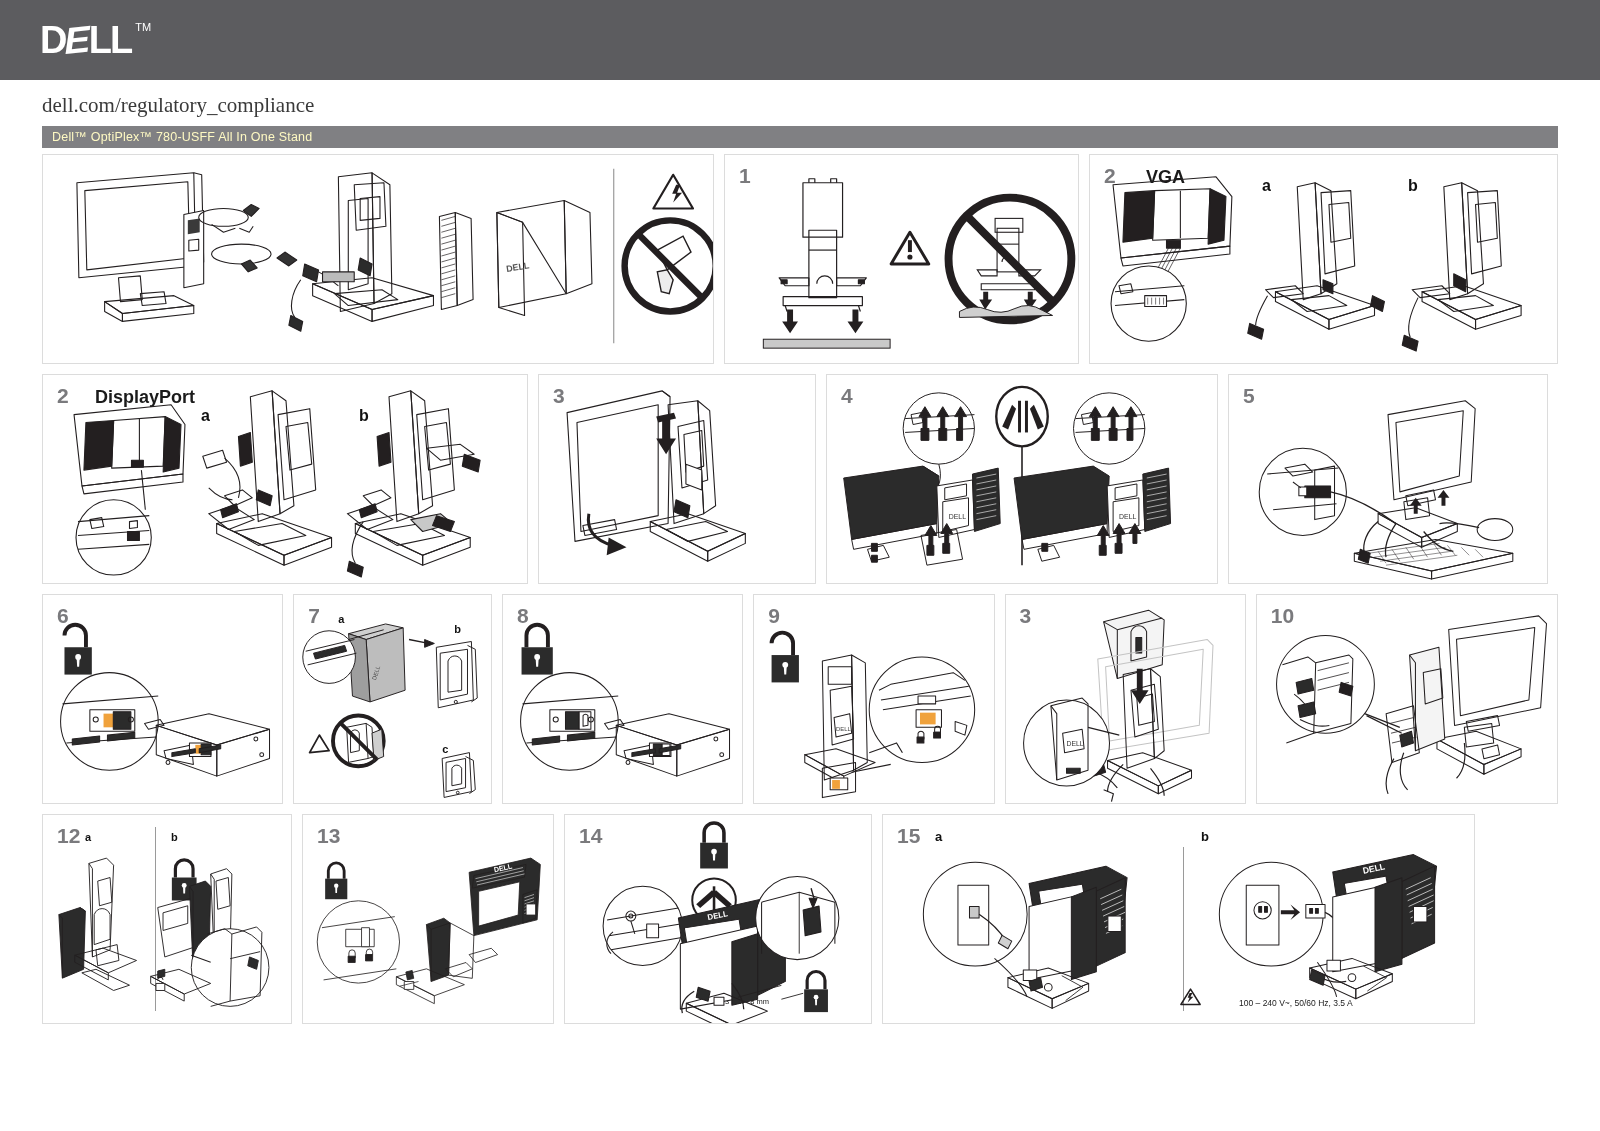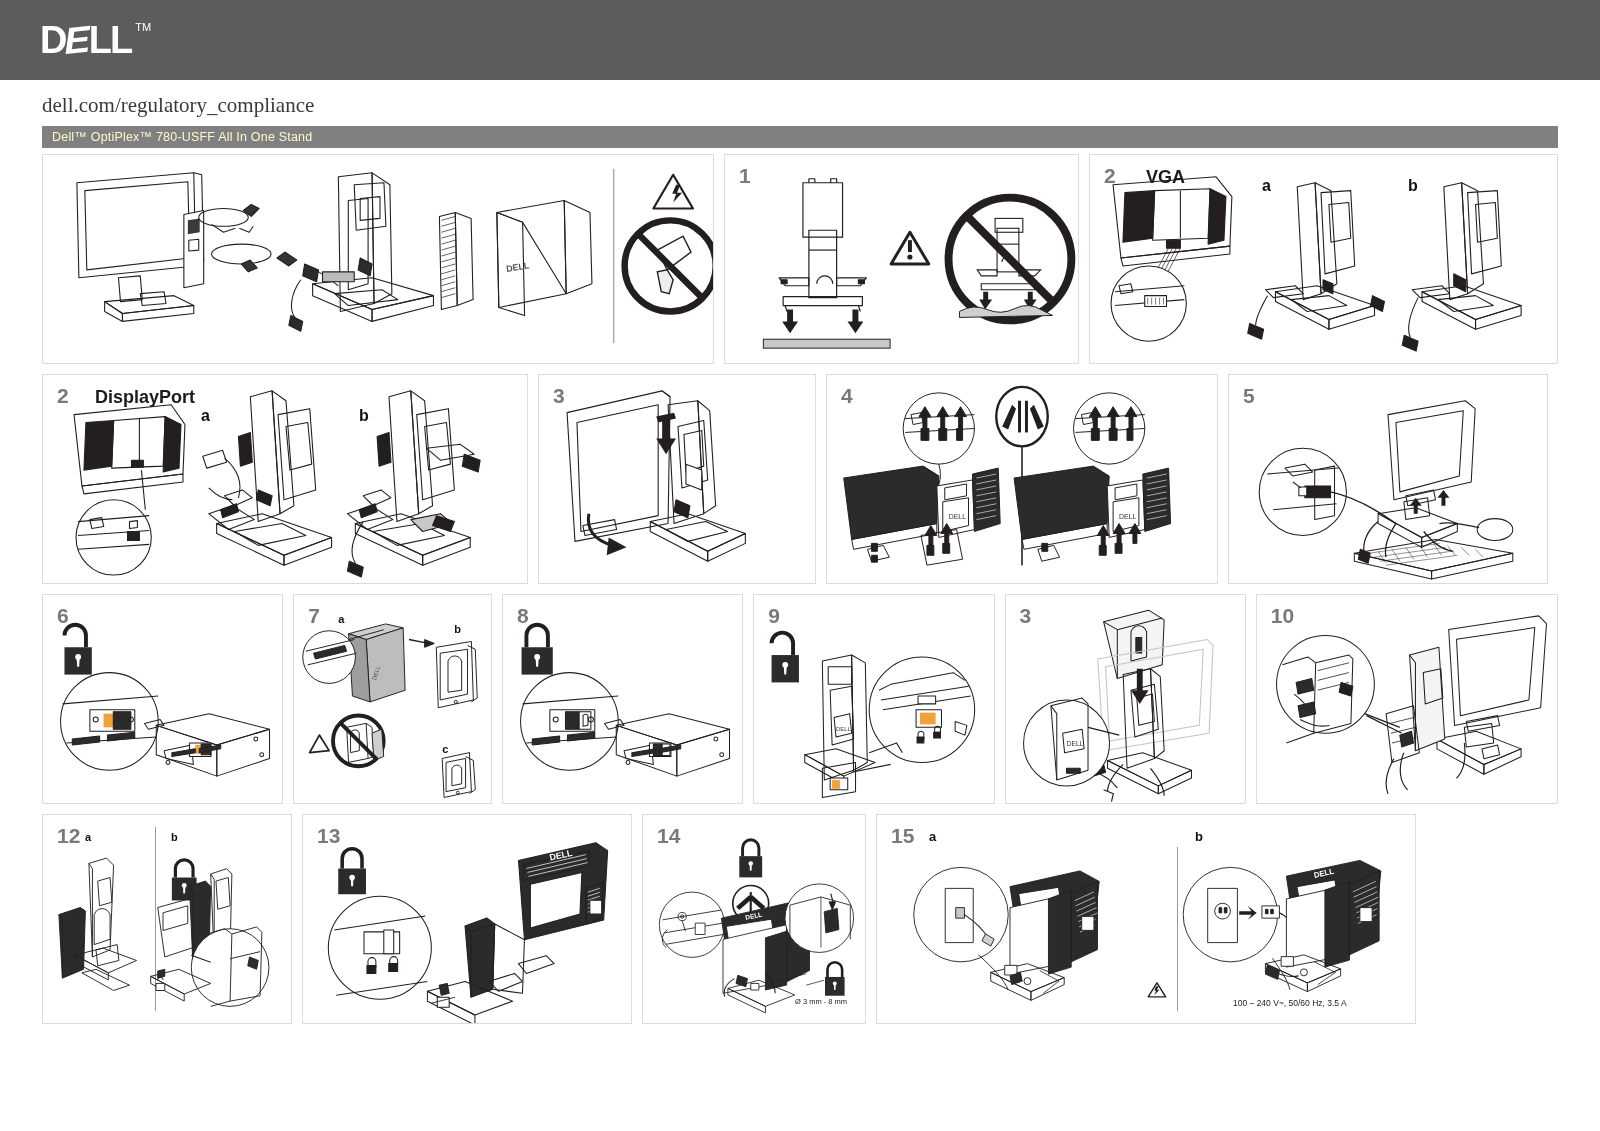--- a/index.html
+++ b/index.html
@@ -840,21 +840,21 @@
             <path d="M122 170 L154 162 L190 178 L160 190 Z"></path>
             <path d="M122 170 L122 178 L160 198 L160 190 Z"></path>
             <rect x="128" y="178" width="10" height="8" fill="#fff"></rect>
             <path d="M130 164 L138 162 L138 170 L130 172 Z" fill="#2b2b2b"></path>
             <path d="M130 174 a3 3 0 0 1 6 0"></path>
           </g>
         </svg>
       </div>
     </div>
 
-    <div class="panel" style="width:330px">
+    <div class="panel" style="width:252px">
       <div class="step-num">13</div>
       <div class="art">
         <svg viewBox="0 0 316 210" xmlns="http://www.w3.org/2000/svg">
           <g>
             <path d="M32 54 L32 44 a10 10 0 0 1 20 0 L52 54" fill="none" stroke="#231f20" stroke-width="3.6"></path>
             <rect x="28" y="54" width="28" height="26" fill="#2b2b2b"></rect>
             <circle cx="42" cy="63" r="2.8" fill="#fff"></circle>
             <path d="M40.7 65 L43.3 65 L43 72 L41 72 Z" fill="#fff"></path>
           </g>
           <g fill="none" stroke="#231f20" stroke-width="1.05" stroke-linejoin="round">
@@ -892,21 +892,21 @@
             <rect x="128" y="184" width="12" height="10" fill="#fff"></rect>
             <path d="M130 172 L138 170 L140 180 L132 182 Z" fill="#2b2b2b"></path>
             <path d="M180 168 L206 160 L214 168 L190 178 Z"></path>
             <path d="M210 150 L238 142 L246 150 L218 160 Z"></path>
             <path d="M122 190 L146 184" stroke-width="0.9"></path>
           </g>
         </svg>
       </div>
     </div>
 
-    <div class="panel" style="width:224px">
+    <div class="panel" style="width:308px">
       <div class="step-num">14</div>
       <div class="tiny-text" style="left:152px; top:182px;">Ø 3 mm - 8 mm</div>
       <div class="art">
         <svg viewBox="0 0 272 210" xmlns="http://www.w3.org/2000/svg">
 
           <g>
             <path d="M122 28 L122 18 a10 10 0 0 1 20 0 L142 28" fill="none" stroke="#231f20" stroke-width="3.6"></path>
             <rect x="118" y="28" width="28" height="26" fill="#2b2b2b"></rect>
             <circle cx="132" cy="37" r="2.8" fill="#fff"></circle>
             <path d="M130.7 39 L133.3 39 L133 46 L131 46 Z" fill="#fff"></path>
@@ -958,21 +958,21 @@
             <path d="M226 176 L226 167 a9 9 0 0 1 18 0 L244 176" fill="none" stroke="#231f20" stroke-width="3.2"></path>
             <rect x="223" y="176" width="24" height="23" fill="#2b2b2b"></rect>
             <circle cx="235" cy="184" r="2.4" fill="#fff"></circle>
             <path d="M233.9 186 L236.1 186 L235.8 192 L234.2 192 Z" fill="#fff"></path>
           </g>
           <path d="M200 186 L222 180" fill="none" stroke="#231f20" stroke-width="0.9"></path>
         </svg>
       </div>
     </div>
 
-    <div class="panel" style="width:540px">
+    <div class="panel" style="width:593px">
       <div class="step-num">15</div>
       <div class="sub-letter small" style="left:52px; top:14px; font-size:13px;">a</div>
       <div class="sub-letter small" style="left:318px; top:14px; font-size:13px;">b</div>
       <div class="divider-v" style="left:300px; top:32px;"></div>
       <div class="rating-text" style="left:330px; top:183px;margin-left:26px;">100 – 240 V~, 50/60 Hz, 3.5 A</div>
       <div class="art">
         <svg viewBox="0 0 615 210" xmlns="http://www.w3.org/2000/svg">
           <g fill="none" stroke="#231f20" stroke-width="1.05" stroke-linejoin="round">
 
             <circle cx="96" cy="100" r="54" fill="#fff"></circle>

